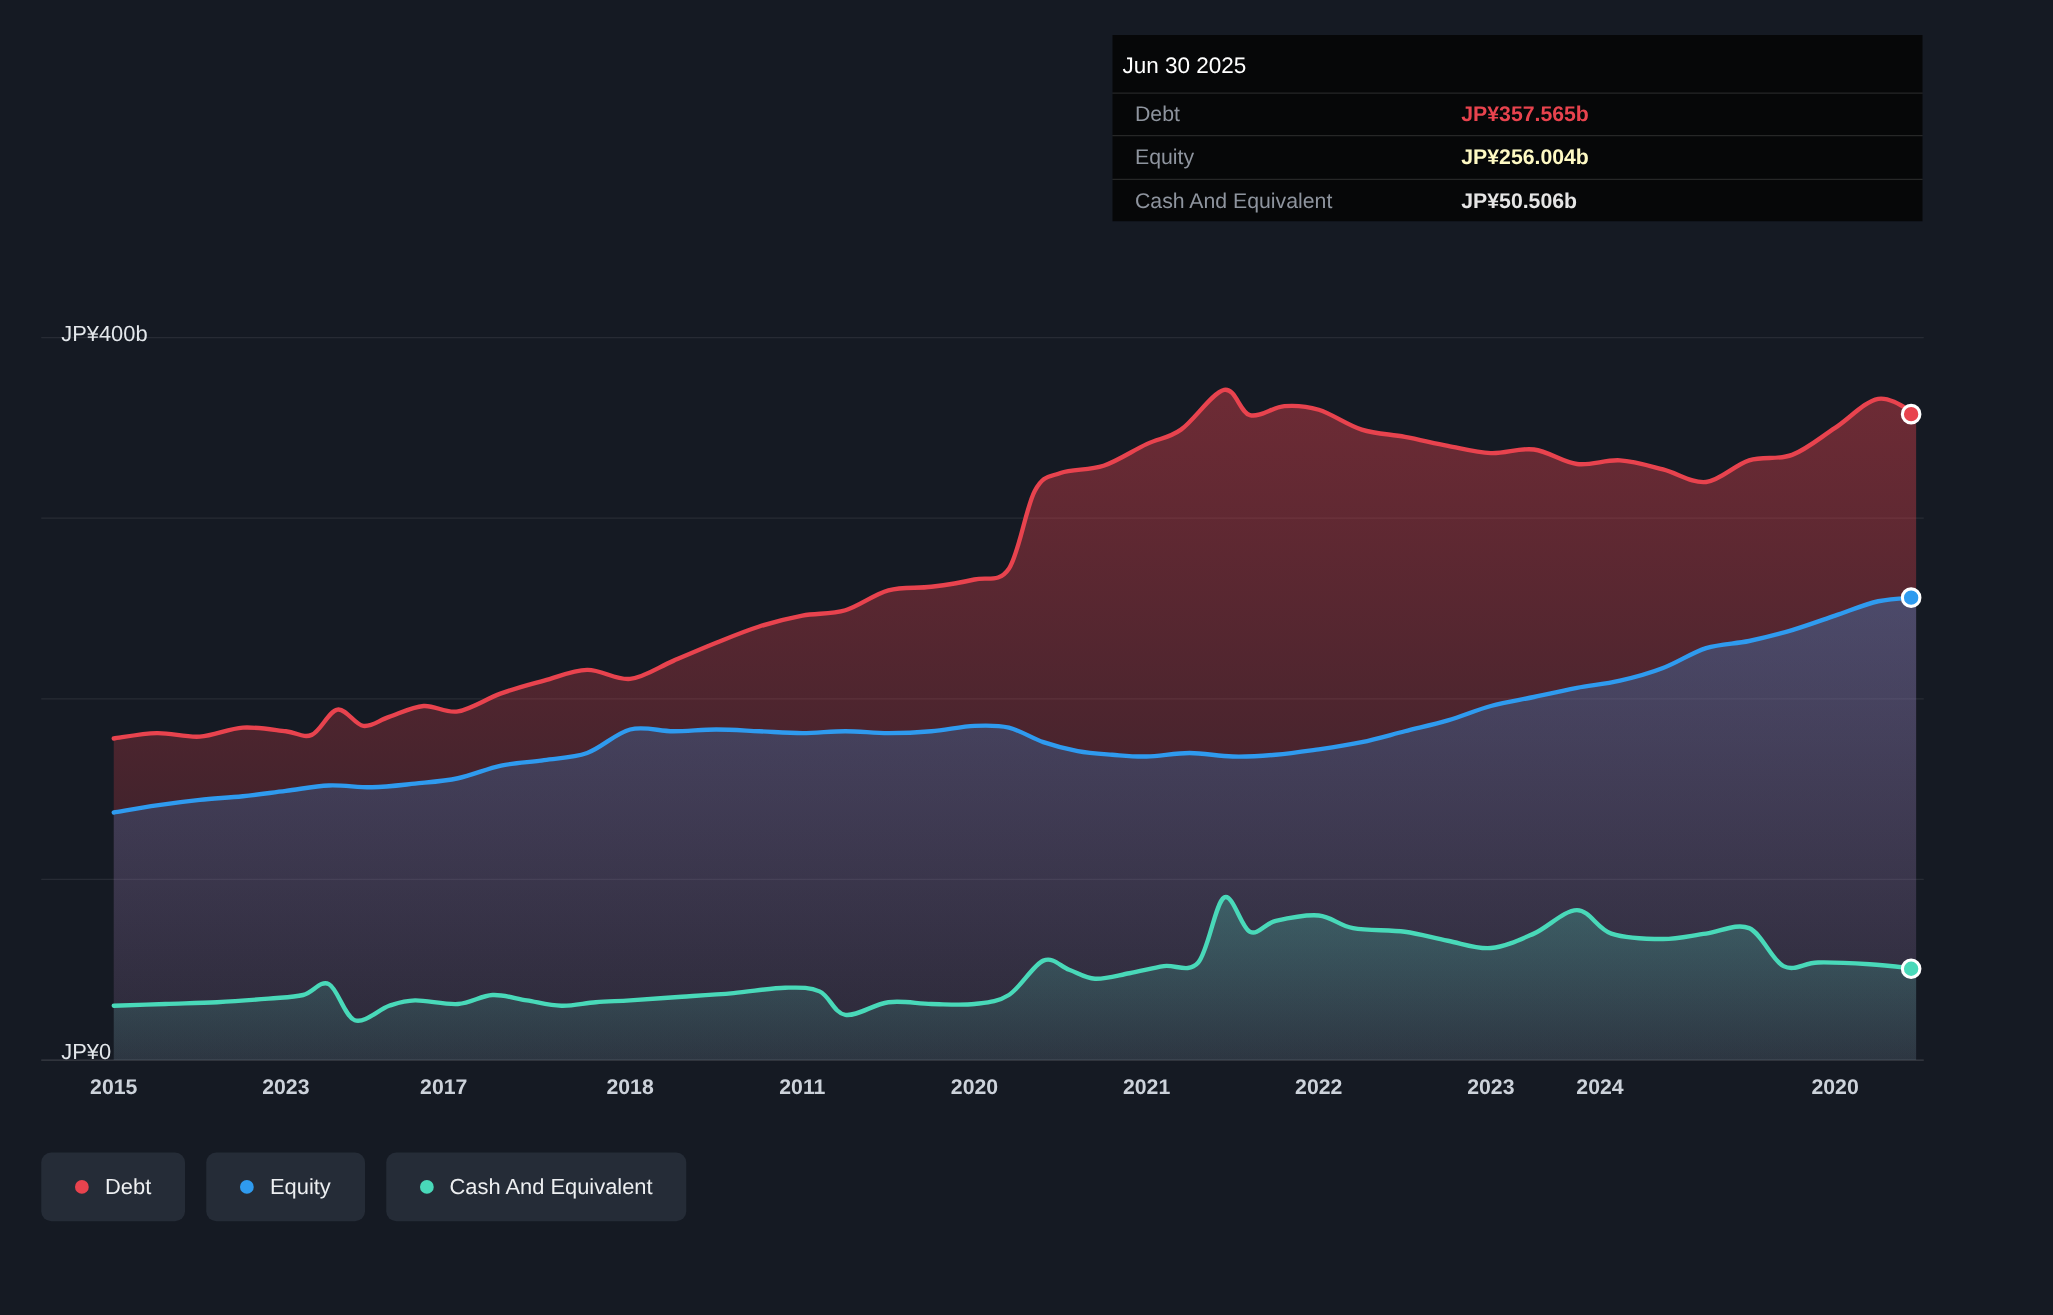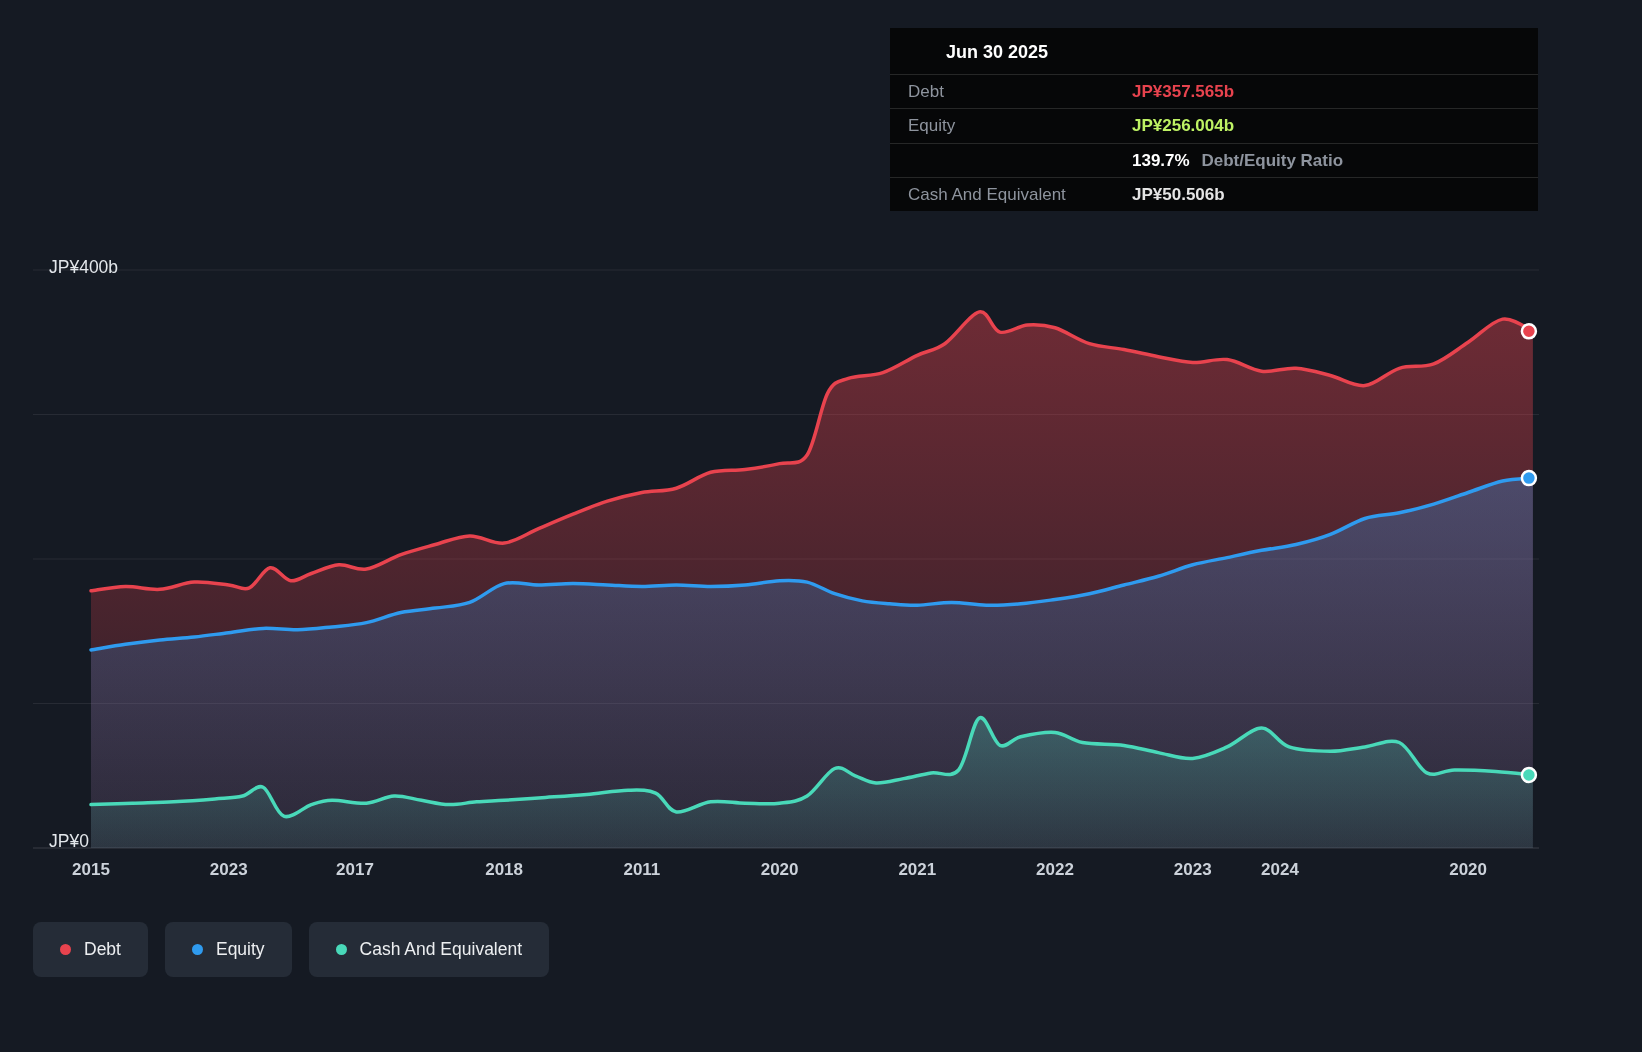--- a/index.html
+++ b/index.html
@@ -11,24 +11,24 @@
   #chart-svg{position:absolute;left:0;top:0;}
   .y-label{position:absolute;left:49px;font-size:17.5px;color:#e3e7eb;font-weight:500;margin-top:17px;}
   .y-label.top{top:240px;}
   .y-label.bottom{top:814px;}
   .xtick{position:absolute;top:860px;transform:translateX(-50%);font-size:17px;font-weight:600;color:#ccd2da;}
   
   .tooltip{
     position:absolute;left:890px;top:28px;width:648px;box-sizing:border-box;
     background:#060708;color:#fff;
   }
-  .tt-title{padding:14px 32px 11px;font-size:18px;font-weight:700;color:#ffffff;margin-left:24px;}
+  .tt-title{padding:14px 8px 11px;font-size:18px;font-weight:400;color:#ffffff;}
   .tt-row{display:flex;align-items:center;padding:6px 18px;border-top:1px solid rgba(255,255,255,0.13);font-size:17px;line-height:1.25;}
   .tt-label{color:#8e949e;width:224px;flex:0 0 auto;}
-  .tt-value{font-weight:700;}
+  .tt-value{font-weight:700;margin-left:37px;}
   .tt-ratio-num{font-weight:700;color:#ffffff;margin-right:7px;}
   .tt-ratio-text{color:#8e949e;font-weight:600;}
   
   .legend{position:absolute;left:33px;top:922px;display:flex;gap:17px;}
   .chip{display:flex;align-items:center;gap:13px;background:#252c37;border-radius:8px;padding:17px 27px;font-size:17.5px;color:#edeff1;cursor:pointer;}
   .dot{width:11px;height:11px;border-radius:50%;flex:0 0 auto;}
 </style>
 </head>
 <body>
 
@@ -83,28 +83,21 @@
   </div>
 
   <div class="tooltip">
     <div class="tt-title">Jun 30 2025</div>
     <div class="tt-row">
       <span class="tt-label">Debt</span>
       <span class="tt-value" style="color: rgb(232, 67, 78);">JP¥357.565b</span>
     </div>
     <div class="tt-row">
       <span class="tt-label">Equity</span>
-      <span class="tt-value" style="color: #bef264;">JP¥256.004b</span>
-    </div>
-    <div class="tt-row">
-      <span class="tt-label"></span>
-      <span>
-        <span class="tt-ratio-num">139.7%</span>
-        <span class="tt-ratio-text">Debt/Equity Ratio</span>
-      </span>
+      <span class="tt-value" style="color: #fef9c3;">JP¥256.004b</span>
     </div>
     <div class="tt-row">
       <span class="tt-label">Cash And Equivalent</span>
       <span class="tt-value" style="color: #e5e5e5;">JP¥50.506b</span>
     </div>
   </div>
 
   <div class="legend">
     <div class="chip">
       <span class="dot" style="background: rgb(232, 67, 78);"></span>

